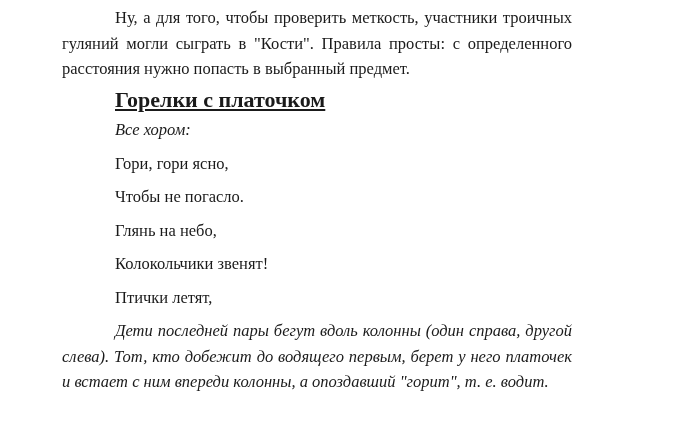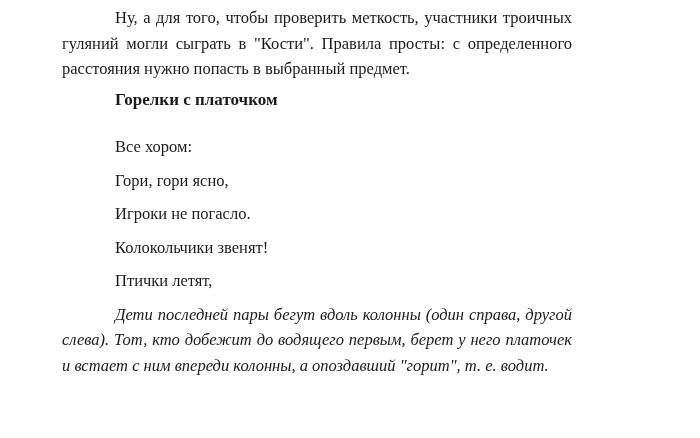--- a/index.html
+++ b/index.html
@@ -19,29 +19,31 @@
     color: #1a1a1a;
     font-size: 16.5px;
   }
   .para {
     margin: 0 0 5px 0;
     line-height: 25.5px;
     text-align: justify;
     text-indent: 53px;
   }
   .heading {
-    margin: 0 0 22px 0;
+    margin: 0 0 5px 0;
     line-height: 25.5px;
     font-weight: bold;
-    font-size: 17px;
+    font-size: 22px;
     text-indent: 53px;
+    text-decoration: underline;
   }
   .chorus-label {
     margin: 0 0 8px 0;
     line-height: 25.5px;
+    font-style: italic;
     text-indent: 53px;
   }
   .verse-line {
     margin: 8px 0 8px 0;
     line-height: 25.5px;
     text-indent: 53px;
   }
   .closing {
     margin: 0;
     line-height: 25.5px;
@@ -57,22 +59,23 @@
 
   <p class="para">Ну, а для того, чтобы проверить меткость, участники троичных гуляний могли сыграть в "Кости". Правила просты: с определенного расстояния нужно попасть в выбранный предмет.</p>
 
   <p class="heading">Горелки с платочком</p>
 
 
   <p class="chorus-label">Все хором:</p>
 
   <p class="verse-line">Гори, гори ясно,</p>
 
-  <p class="verse-line">Игроки не погасло.</p>
+  <p class="verse-line">Чтобы не погасло.</p>
 
+  <p class="verse-line">Глянь на небо,</p>
 
   <p class="verse-line">Колокольчики звенят!</p>
 
   <p class="verse-line">Птички летят,</p>
 
   <p class="closing">Дети последней пары бегут вдоль колонны (один справа, другой слева). Тот, кто добежит до водящего первым, берет у него платочек и встает с ним впереди колонны, а опоздавший "горит", т. е. водит.</p>
 
 </div>
 
 </body></html>

